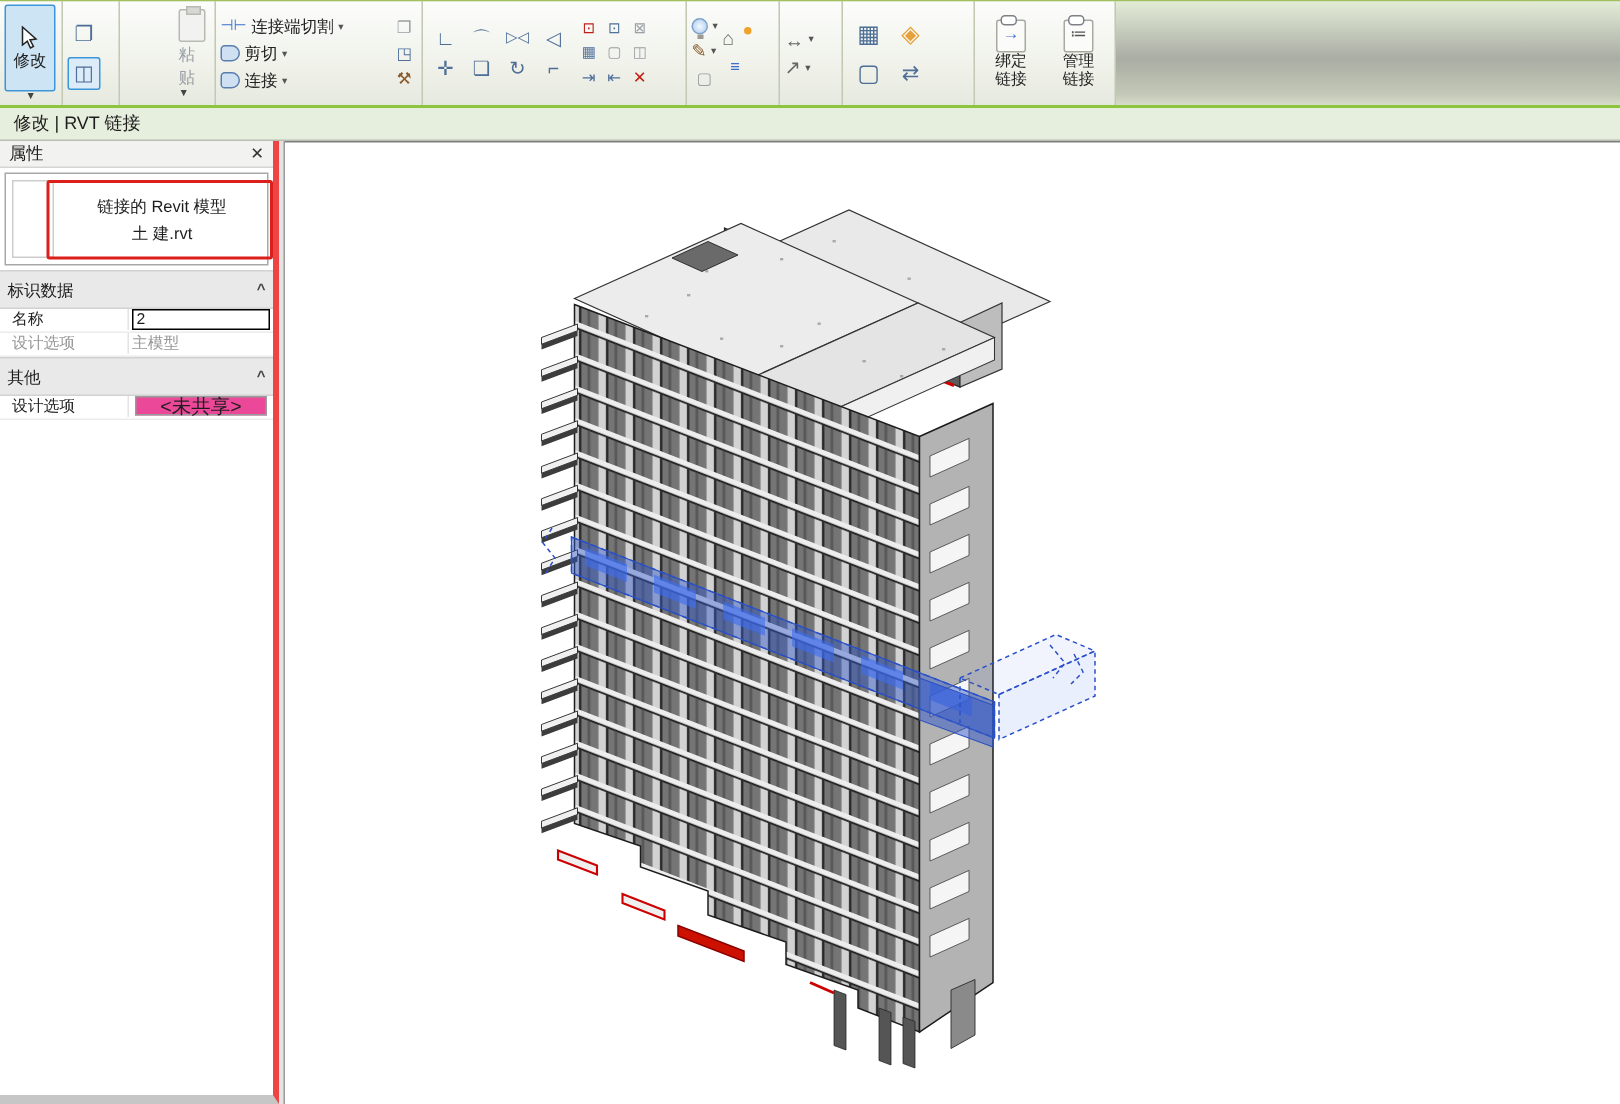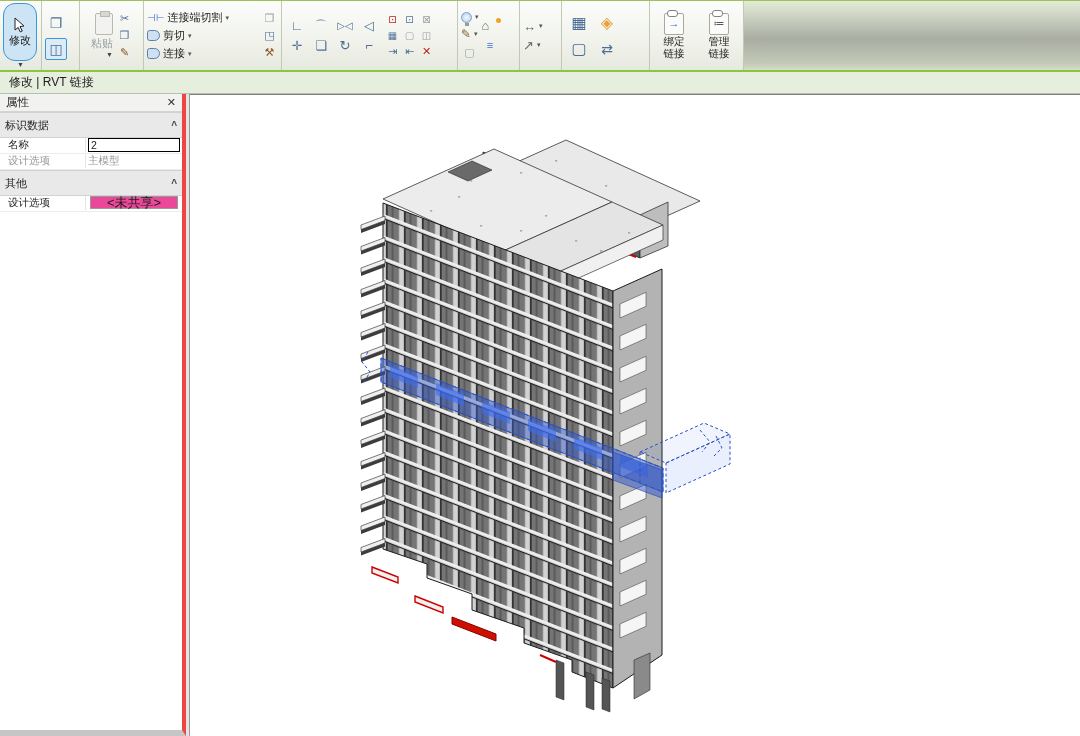--- a/index.html
+++ b/index.html
@@ -7,21 +7,21 @@
     font-family:"Liberation Sans","DejaVu Sans",sans-serif; background:#fff; }
 
   
   .ribbon { height:72px; display:flex; align-items:stretch;
     background:#eef1e8; border-top:1px solid #9fc05c; border-bottom:2px solid #8cc63e; }
   .panel { background:linear-gradient(#fcfdfb,#eef0e8 70%,#e6e9df);
     border-right:1px solid #c2c8b2; padding:2px 3px; display:flex; gap:3px; position:relative; }
   .ribbon-empty { flex:1; background:linear-gradient(#e3ecd7,#a9ada3 55%,#c3c9b7 90%,#d7ddc9); }
 
   .bigbtn { display:flex; flex-direction:column; align-items:center; justify-content:center;
-    width:34px; height:60px; font-size:11px; color:#222; border:1px solid transparent; border-radius:12px; }
+    width:34px; height:60px; font-size:11px; color:#222; border:1px solid transparent; border-radius:2px; }
   .bigbtn.active { background:#cde4f5; border-color:#3a96d8; }
   .tiny-caret { font-size:7px; color:#444; text-align:center; line-height:6px; }
 
   .icnbtn { width:22px; height:22px; display:flex; align-items:center; justify-content:center;
     font-size:14px; color:#4d6e96; border:1px solid transparent; border-radius:2px; }
   .icnbtn.active { background:#dcebf8; border-color:#3a96d8; }
   .icn-sm { width:17px; height:16px; font-size:11px; display:flex; align-items:center; justify-content:center; color:#51719b; }
   .gray { color:#9aa0a6; } .red { color:#c0201a; } .brown { color:#8a5a2b; } .blue { color:#3d6fd0; }
 
   .col { display:flex; flex-direction:column; justify-content:center; gap:1px; }
@@ -105,21 +105,21 @@
   <div class="panel" style="width:38px; flex-direction:column; justify-content:center; gap:4px;">
     <div class="icnbtn">
         <span>❐</span>
       </div>
     <div class="icnbtn active">
         <span>◫</span>
       </div>
   </div>
 
   <div class="panel" style="width:64px">
-    <div class="col" style="width:30px; align-items:flex-end;">
+    <div class="col" style="width:30px; align-items:flex-start;margin-left:36px;">
       <div class="pastepage"></div>
       <span style="font-size:11px; color:#9aa0a6;">粘贴</span>
       <div class="tiny-caret">▼</div>
     </div>
     <div class="col">
       <div class="icn-sm">✂</div>
       <div class="icn-sm">❐</div>
       <div class="icn-sm brown">✎</div>
     </div>
   </div>
@@ -236,20 +236,28 @@
 </div>
 
 <div class="main">
   <div class="palette">
     <div class="pal-header">
       <span>属性</span>
       <span class="sp"></span>
       <span class="pal-close">✕</span>
     </div>
 
+    <div class="type-box">
+      <div class="type-preview"></div>
+      <div class="type-text">
+        <span>链接的 Revit 模型</span>
+        <span>土 建.rvt</span>
+      </div>
+      <div class="red-annot"></div>
+    </div>
 
 
     <div class="grp-hdr">
       <span>标识数据</span>
         <span class="sp"></span>
       <span class="chev">^</span>
     </div>
     <div class="prow">
       <span class="lbl">名称</span>
       <span class="val">

